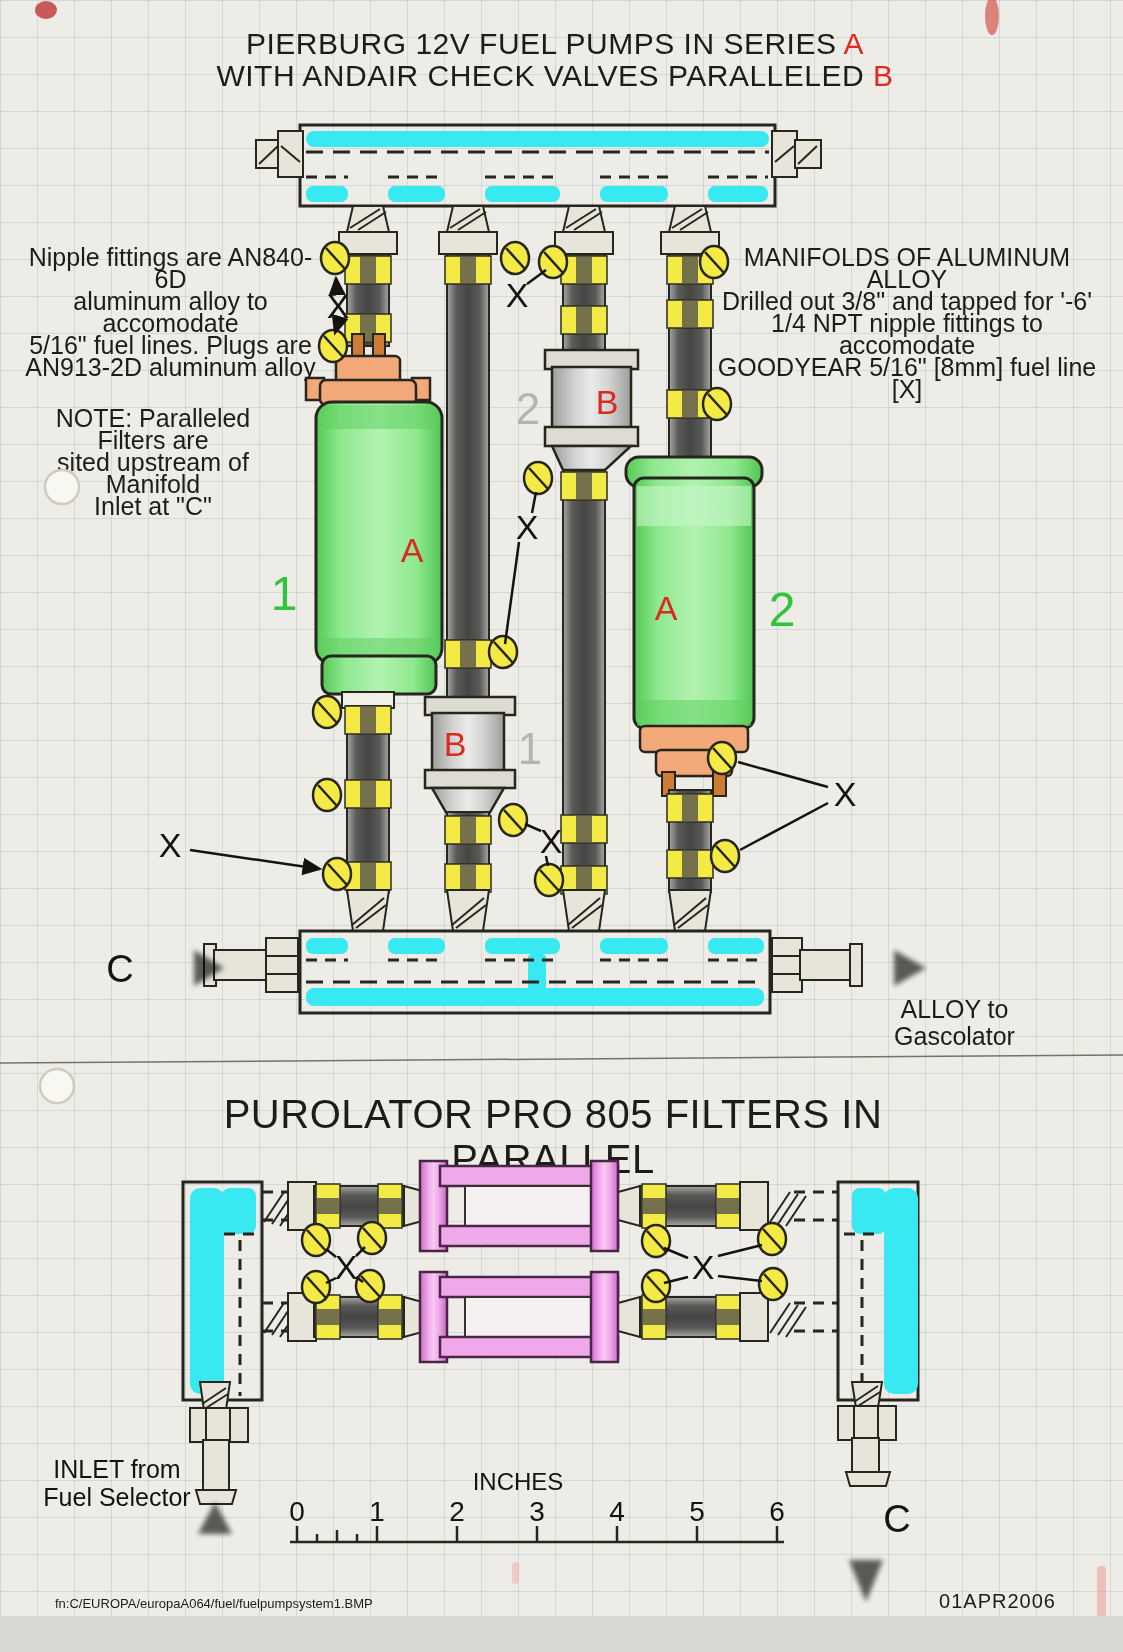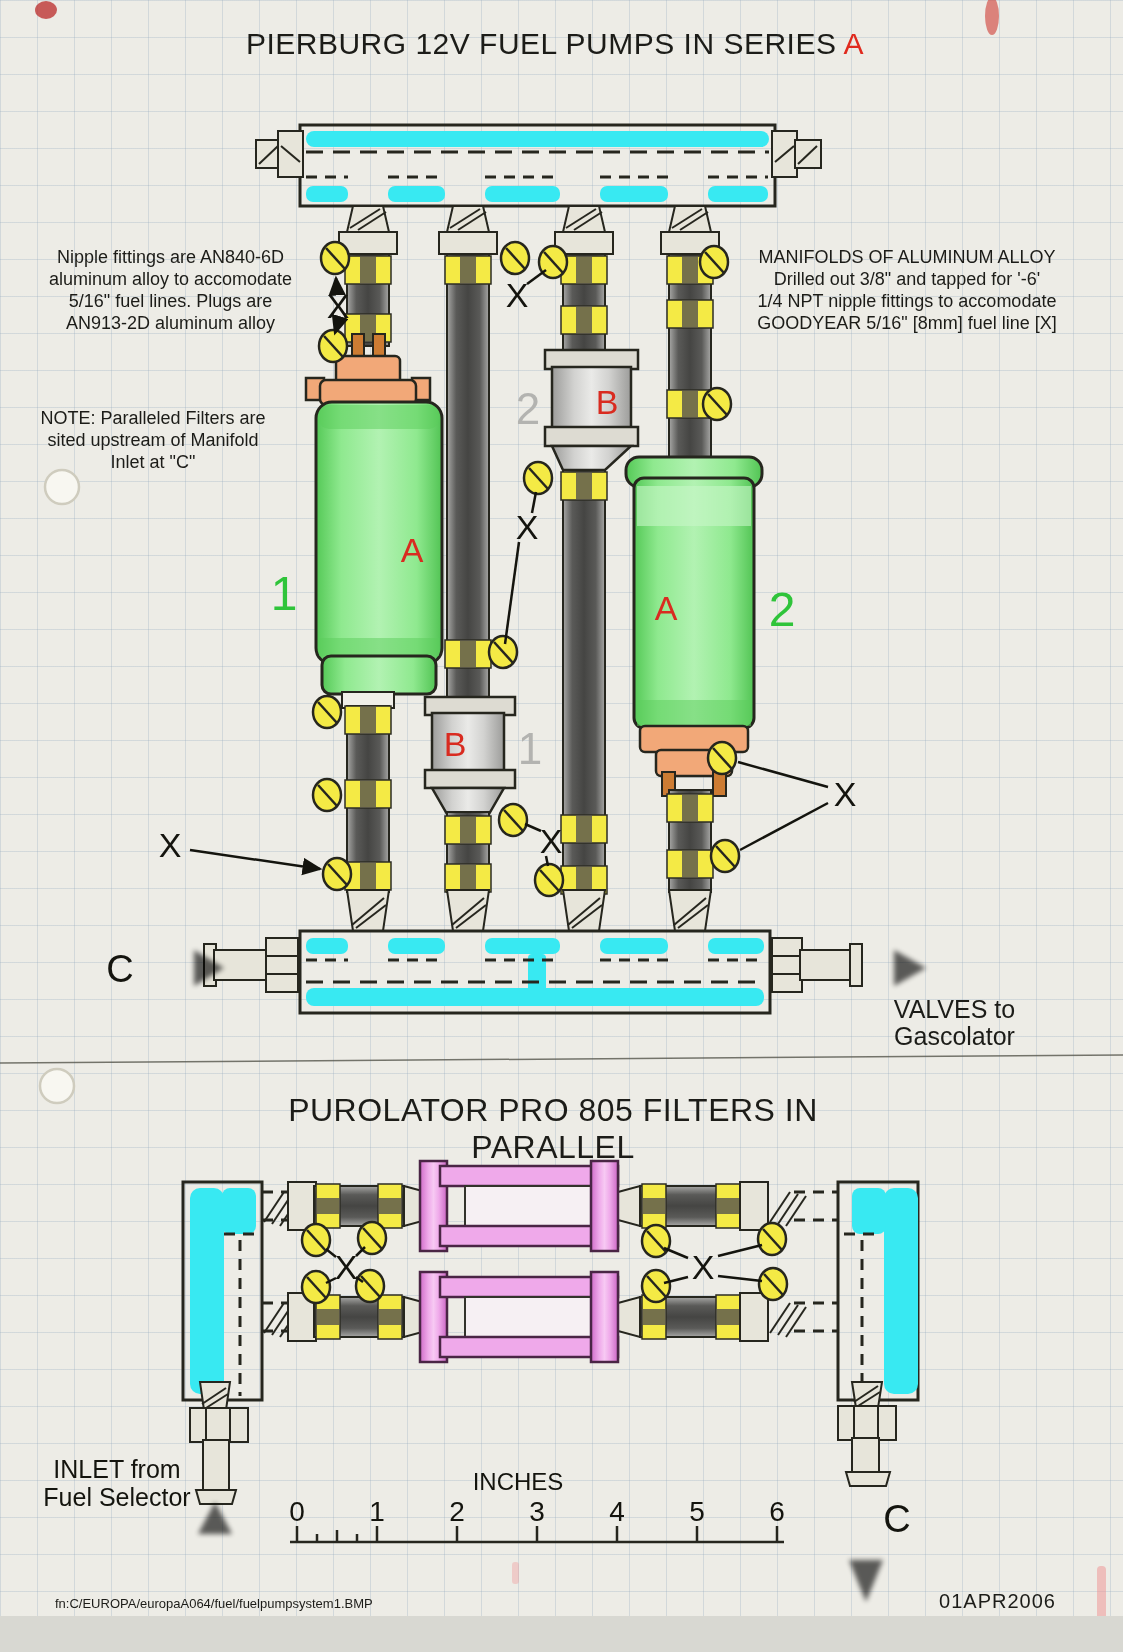--- a/index.html
+++ b/index.html
@@ -6,22 +6,22 @@
   #page{position:relative;width:1123px;height:1616px;overflow:hidden;
     background-color:#edece6;
     background-image:
       linear-gradient(rgba(150,170,190,.30) 1px, transparent 1px),
       linear-gradient(90deg, rgba(150,170,190,.30) 1px, transparent 1px);
     background-size:37px 37px;
     font-family:"Liberation Sans",sans-serif;color:#1c1c18;}
   .abs{position:absolute;}
   .title{font-size:30px;line-height:32px;text-align:center;letter-spacing:.5px;}
   .redmark{color:#e02a1e;}
-  .ann{font-size:18px;line-height:22px;text-align:center;white-space:pre-line;}
-  .btitle{font-size:32px;text-align:center;letter-spacing:.5px;}
+  .ann{font-size:25px;line-height:22px;text-align:center;white-space:pre-line;}
+  .btitle{font-size:40px;text-align:center;letter-spacing:.5px;}
   .outlet{font-size:25px;line-height:27px;text-align:center;white-space:pre-line;}
   .fname{font-size:13px;}
   .fdate{font-size:20px;letter-spacing:1px;}
   svg{position:absolute;left:0;top:0;}
   .box{fill:none;stroke:#26261e;stroke-width:3;}
   .cy{fill:#38e9f2;}
   .dshL{stroke:#26261e;stroke-width:3;stroke-dasharray:17 10;fill:none;}
   .dshS{stroke:#26261e;stroke-width:3;stroke-dasharray:11 8;fill:none;}
   .tubeV{fill:url(#gVT);stroke:#26261e;stroke-width:2;}
   .tubeH{fill:url(#gHT);stroke:#26261e;stroke-width:2;}
@@ -50,35 +50,36 @@
   .greenL{font:48px "Liberation Sans",sans-serif;fill:#2fc43a;text-anchor:middle;}
   .tick{stroke:#26261e;stroke-width:2.5;}
 </style>
 </head>
 <body>
 
 <div id="page">
 
   <div class="abs title" style="left:150px;top:28px;width:810px;">
     <div><span>PIERBURG 12V FUEL PUMPS IN SERIES</span> <span class="redmark">A</span></div>
+    <div><span>WITH ANDAIR CHECK VALVES PARALLELED</span> <span class="redmark">B</span></div>
   </div>
 
   <div class="abs ann" style="left:23px;top:246px;width:295px;">Nipple fittings are AN840-6D
 aluminum alloy to accomodate
 5/16" fuel lines.    Plugs are
 AN913-2D aluminum alloy</div>
   <div class="abs ann" style="left:28px;top:407px;width:250px;">NOTE:  Paralleled Filters are
 sited upstream of  Manifold
 Inlet at "C"</div>
   <div class="abs ann" style="left:712px;top:246px;width:390px;">MANIFOLDS OF ALUMINUM ALLOY
 Drilled out 3/8" and tapped for  '-6'
 1/4 NPT nipple fittings to accomodate
 GOODYEAR 5/16" [8mm] fuel line [X]</div>
 
-  <div class="abs outlet" style="left:852px;top:996px;width:205px;">VALVES to
+  <div class="abs outlet" style="left:852px;top:996px;width:205px;">ALLOY to
 Gascolator</div>
 
   <div class="abs btitle" style="left:203px;top:1092px;width:700px;">PUROLATOR PRO 805 FILTERS IN PARALLEL</div>
 
   <div class="abs fname" style="left:55px;top:1596px;">fn:C/EUROPA/europaA064/fuel/fuelpumpsystem1.BMP</div>
   <div class="abs fdate" style="left:905px;top:1590px;width:185px;text-align:center;">01APR2006</div>
 
   <svg width="1123" height="1652" viewBox="0 0 1123 1652">
     <defs>
       <linearGradient id="gVT" x1="0" y1="0" x2="1" y2="0">

